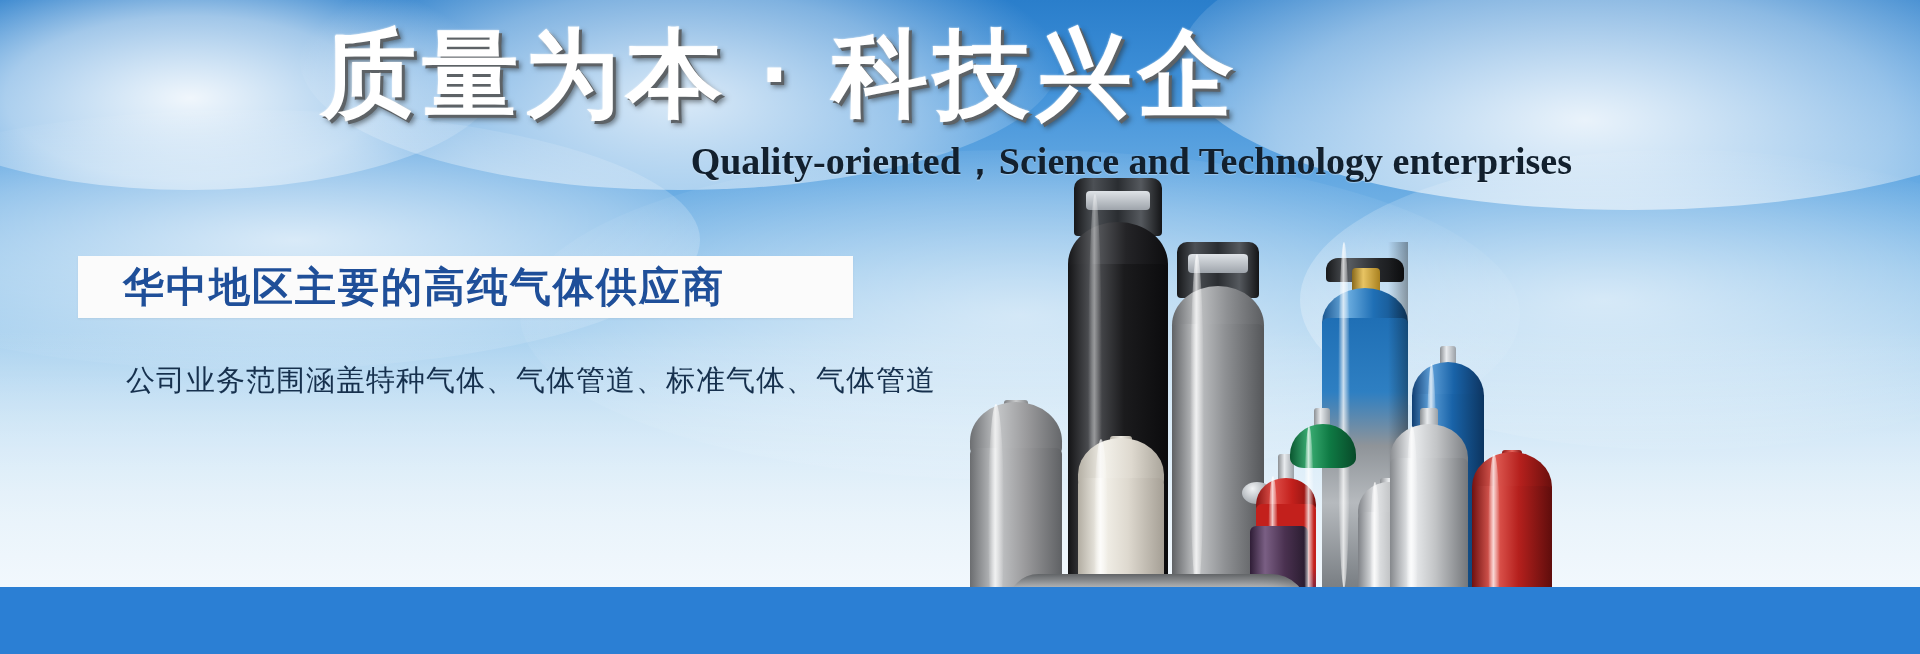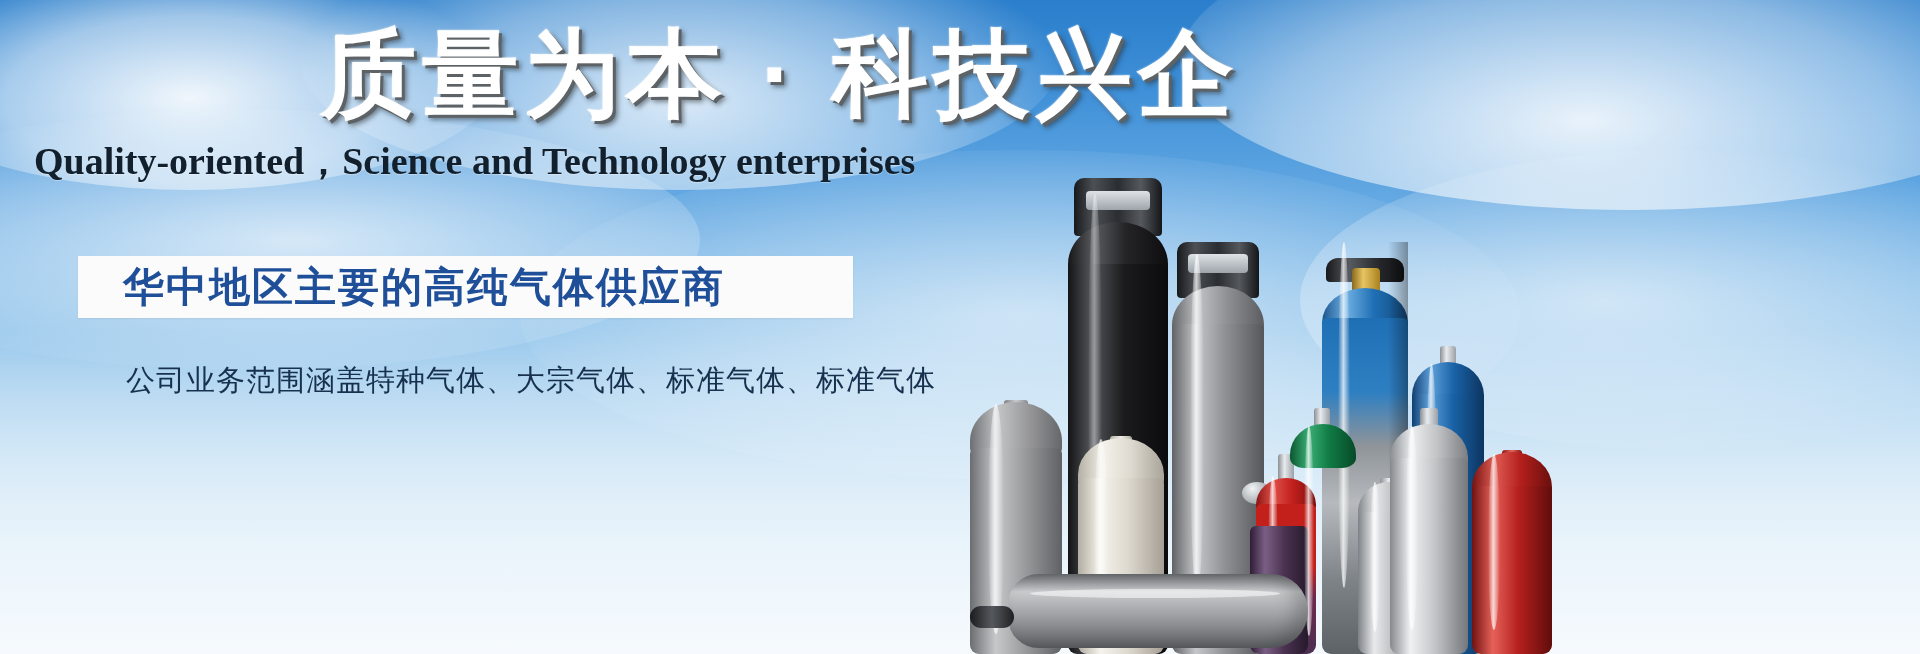--- a/index.html
+++ b/index.html
@@ -5,21 +5,21 @@
   * { margin:0; padding:0; box-sizing:border-box; }
   html,body { width:1920px; height:654px; overflow:hidden; }
   body {
     font-family:"Liberation Sans", sans-serif;
     background:#2b7fd4;
   }
 
   
   #banner{
     position:relative;
-    width:1920px; height:654px;
+    width:1920px; height:587px;
     overflow:hidden;
     background:
       linear-gradient(to bottom,
         #2a7ecb 0%,
         #3f90d8 14%,
         #63a8e2 30%,
         #8cc1ea 46%,
         #aed4f0 60%,
         #c4e0f4 72%,
         #d3e8f7 84%,
@@ -71,22 +71,22 @@
     line-height:1.08;
     letter-spacing:6px;
     color:#ffffff;
     text-shadow:
        3px 3px 0 #5d6266,
        5px 5px 5px rgba(40,45,50,.55),
        0 0 2px rgba(255,255,255,.9);
     white-space:nowrap;
   }
   #subtitle{
-    position:absolute; left:0; top:136px; width:1560px;
-    text-align:left;
+    position:absolute; left:12px; top:136px; width:1560px;
+    text-align:right;
     font-family:"Liberation Serif", serif;
     font-weight:700;
     font-size:38px;
     letter-spacing:0px;
     color:#12202e;
     text-shadow:0 1px 1px rgba(255,255,255,.35);
     white-space:nowrap;
     padding-left:34px;
   }
 
@@ -187,21 +187,21 @@
   <div class="cloud" id="haze-bottom"></div>
 
   <div id="headline">质量为本 · 科技兴企</div>
   <div id="subtitle">Quality-oriented，Science and Technology enterprises</div>
 
   <div id="slogan-box">
     <span id="slogan-text">华中地区主要的高纯气体供应商</span>
   </div>
 
   <div id="body-copy">
-    <span class="para-line indent">公司业务范围涵盖特种气体、大宗气体、标准气体、标准气体</span>
+    <span class="para-line indent">公司业务范围涵盖特种气体、气体管道、标准气体、气体管道</span>
   </div>
 
   <div id="cylinders">
 
     <div class="cyl" style="left:10px; width:92px; height:250px;">
       <div class="neck" style="left:34px; bottom:238px; width:24px; height:16px; background:linear-gradient(to right,#7e8083,#c9cbcd,#86898c);"></div>
       <div class="shoulder" style="bottom:196px; height:56px; background:linear-gradient(to right,#6d6f72 0%,#c3c5c7 30%,#9a9a9c 62%,#65676a 100%);"></div>
       <div class="body" style="height:206px; background:linear-gradient(to right,#6b6d70 0%,#c6c8ca 28%,#9a9a9c 60%,#5f6164 100%);"></div>
       <div class="gloss" style="left:18px; width:16px; height:230px;"></div>
     </div>

